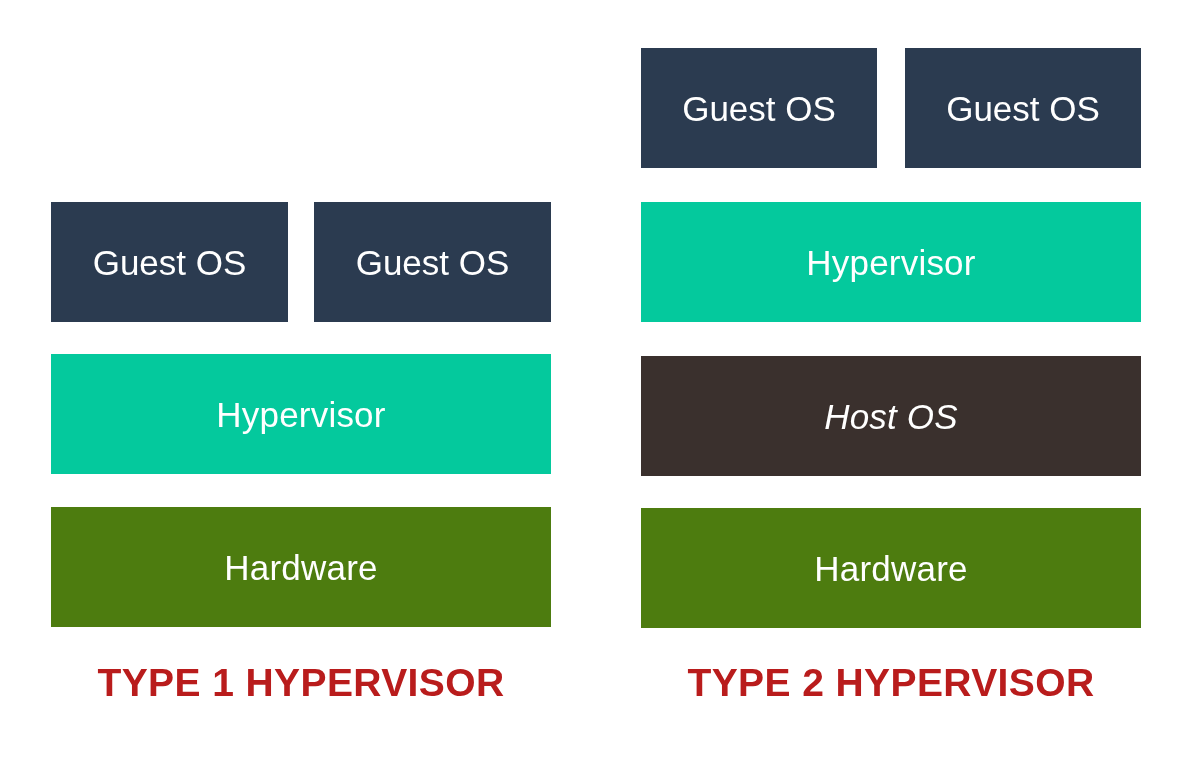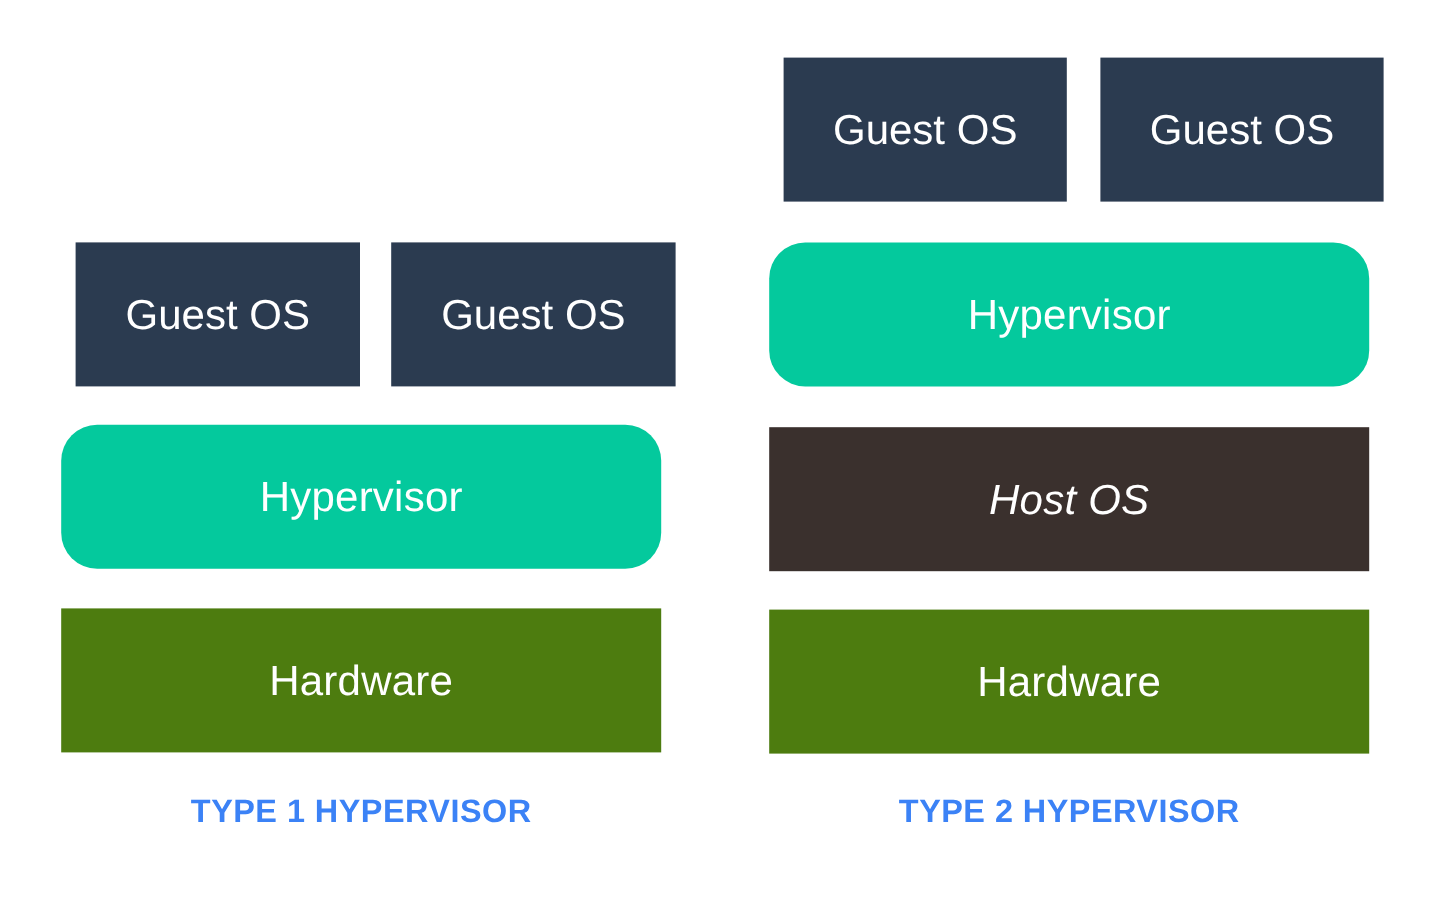--- a/index.html
+++ b/index.html
@@ -69,55 +69,54 @@
   }
   .guest-box {
     position: absolute;
     top: 0;
     width: 237px;
     height: 120px;
     box-sizing: border-box;
     display: flex;
     align-items: center;
     justify-content: center;
-    margin-left: 12px;
   }
   .guest-box.left  { left: 0px; }
   .guest-box.right { left: 263px; }
 
   
   #column-type2 .guest-box         { width: 236px; }
   #column-type2 .guest-box.right   { left: 264px; }
 
   
   .c-guest { background: #2b3b50; }
   .c-host  { background: #3a302d; font-style: italic; }
-  .c-hyper { background: #04c99d; border-radius: 30px; }
+  .c-hyper { background: #04c99d; }
   .c-hw    { background: #4d7c0f; }
 
   
   #column-type1 .guest-row      { top: 202px; }
   #column-type1 .layer-hyper    { top: 354px; }
   #column-type1 .layer-hardware { top: 507px; }
 
   
   #column-type2 .guest-row      { top: 48px;  }
   #column-type2 .layer-hyper    { top: 202px; }
   #column-type2 .layer-host     { top: 356px; }
   #column-type2 .layer-hardware { top: 508px; }
 
   
   .caption {
     position: absolute;
     width: 500px;
     top: 661px;
     text-align: center;
-    font-size: 27px;
+    font-size: 39px;
     font-weight: bold;
-    color: #3b82f6;
+    color: #b91c1c;
     letter-spacing: 0.4px;
     white-space: nowrap;
     user-select: none;
   }
 </style>
 </head>
 <body>
 
 <div id="diagram">
 

